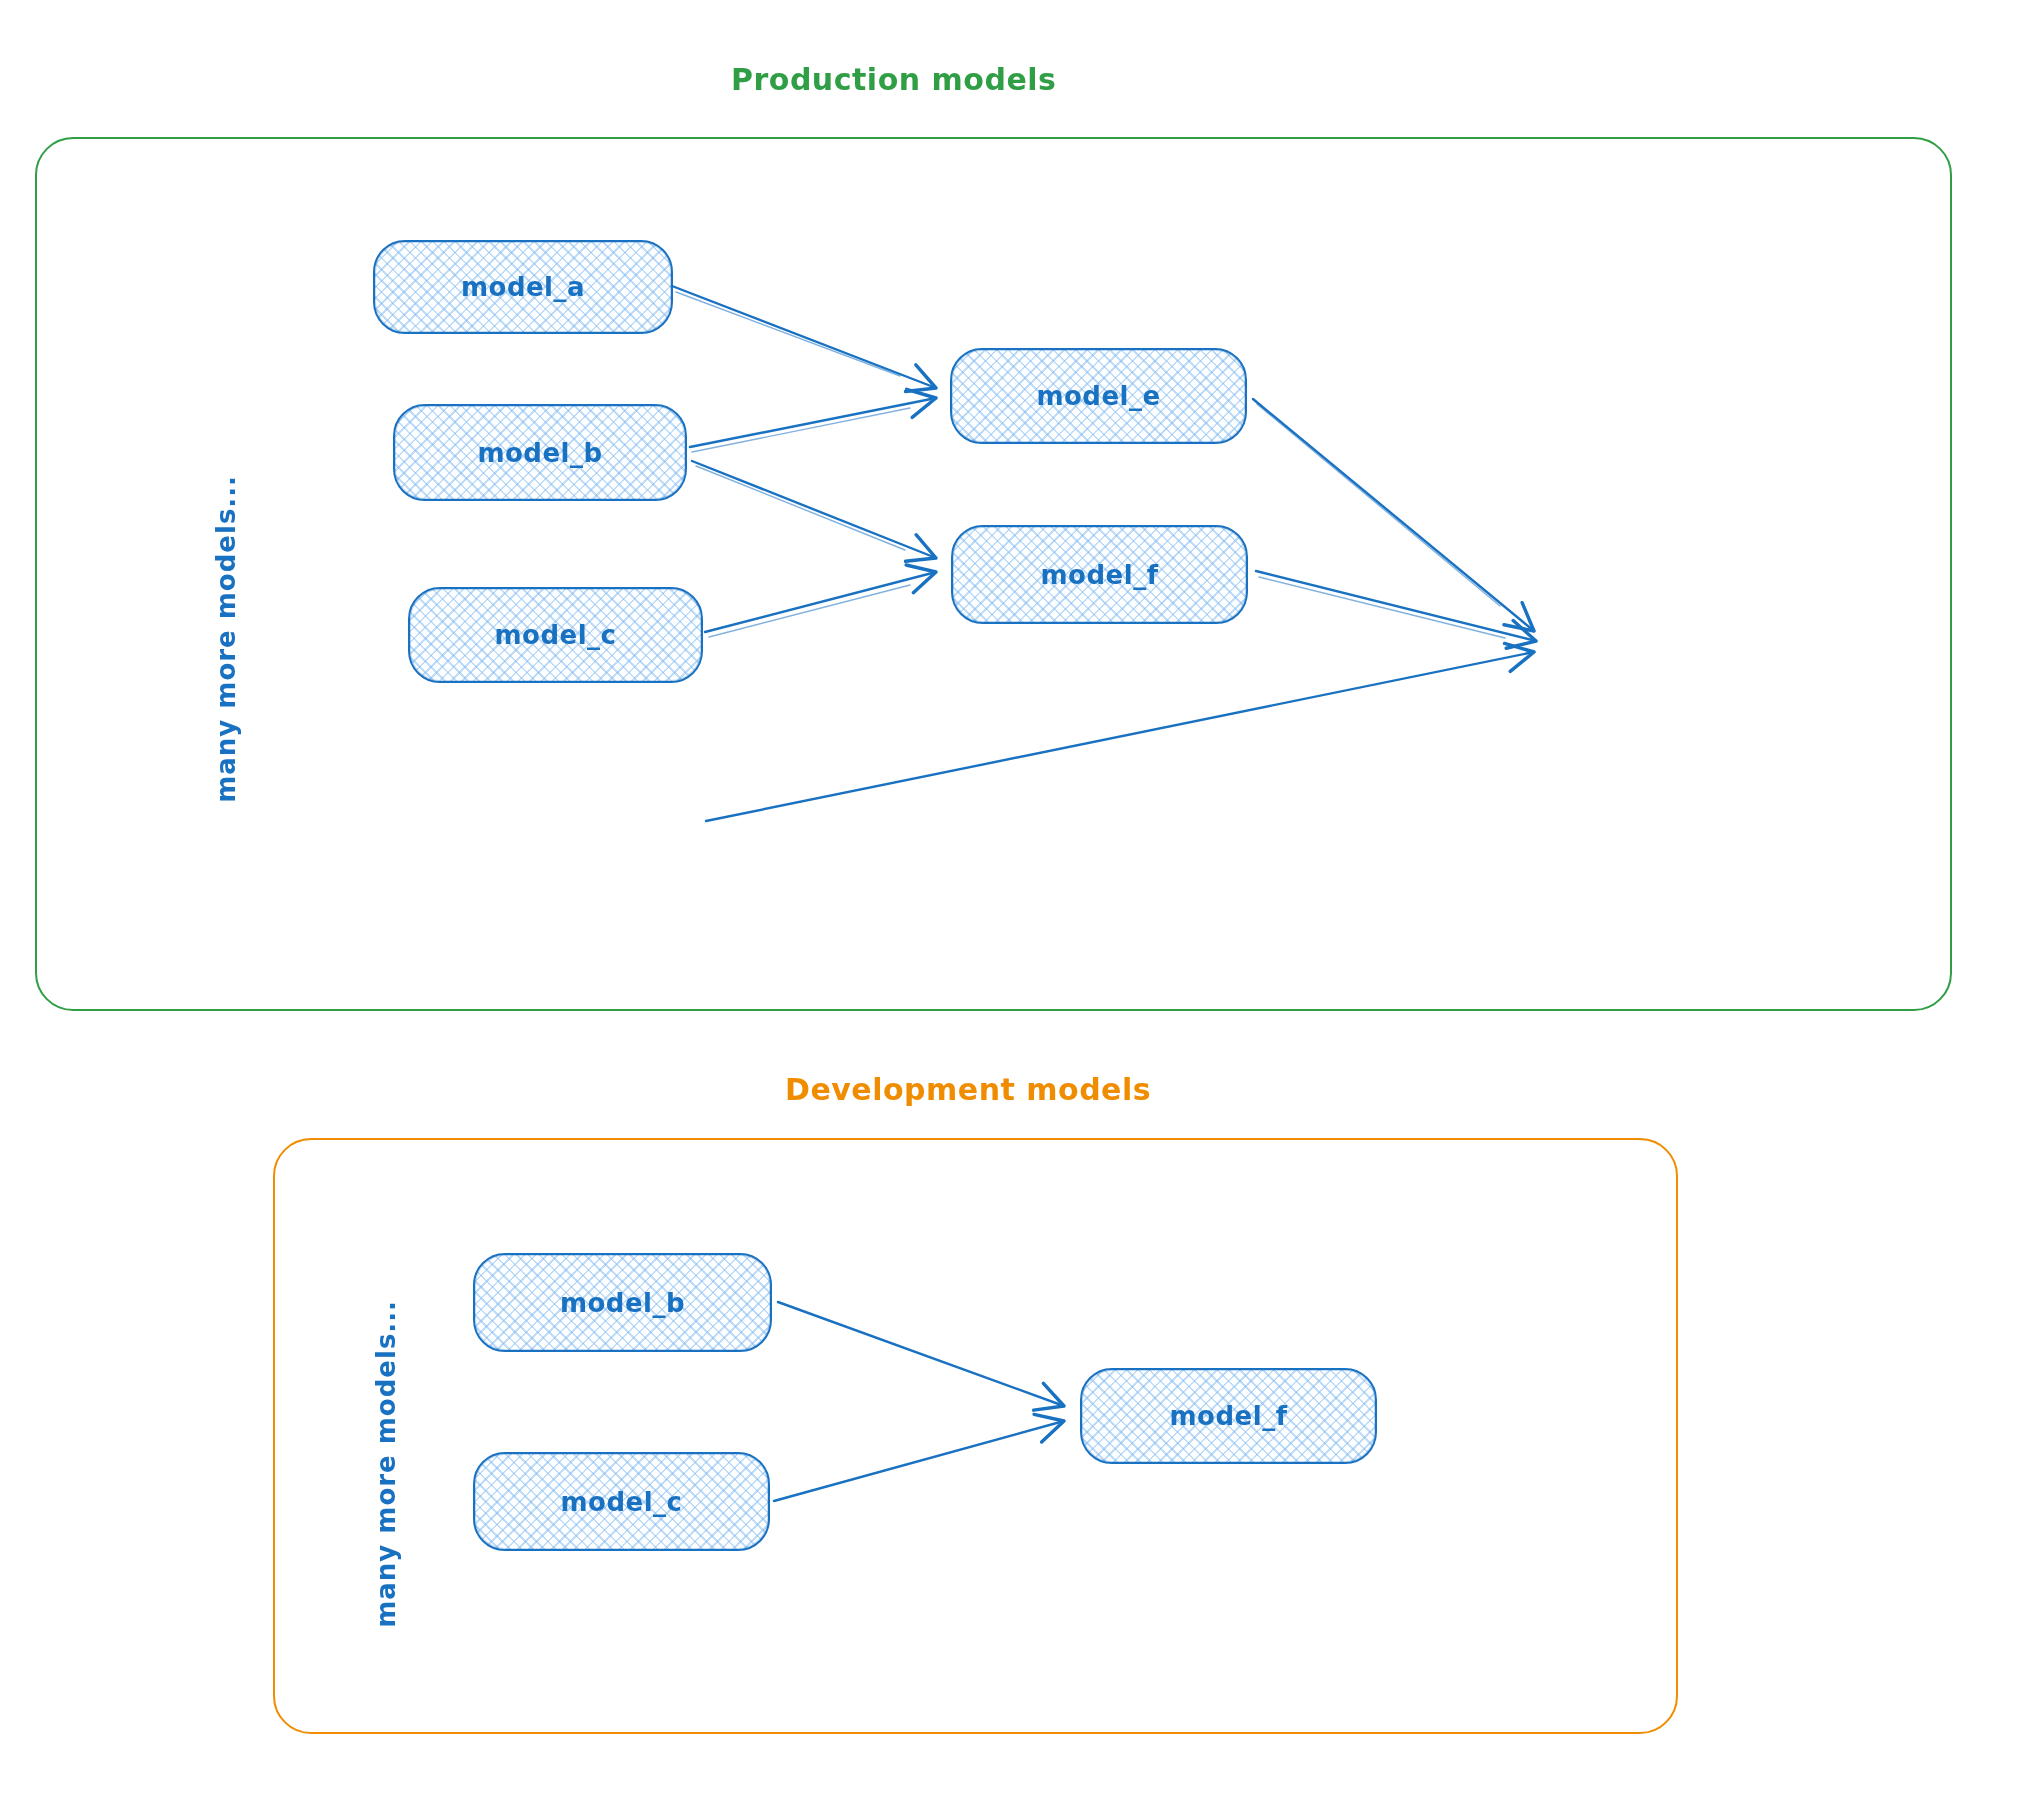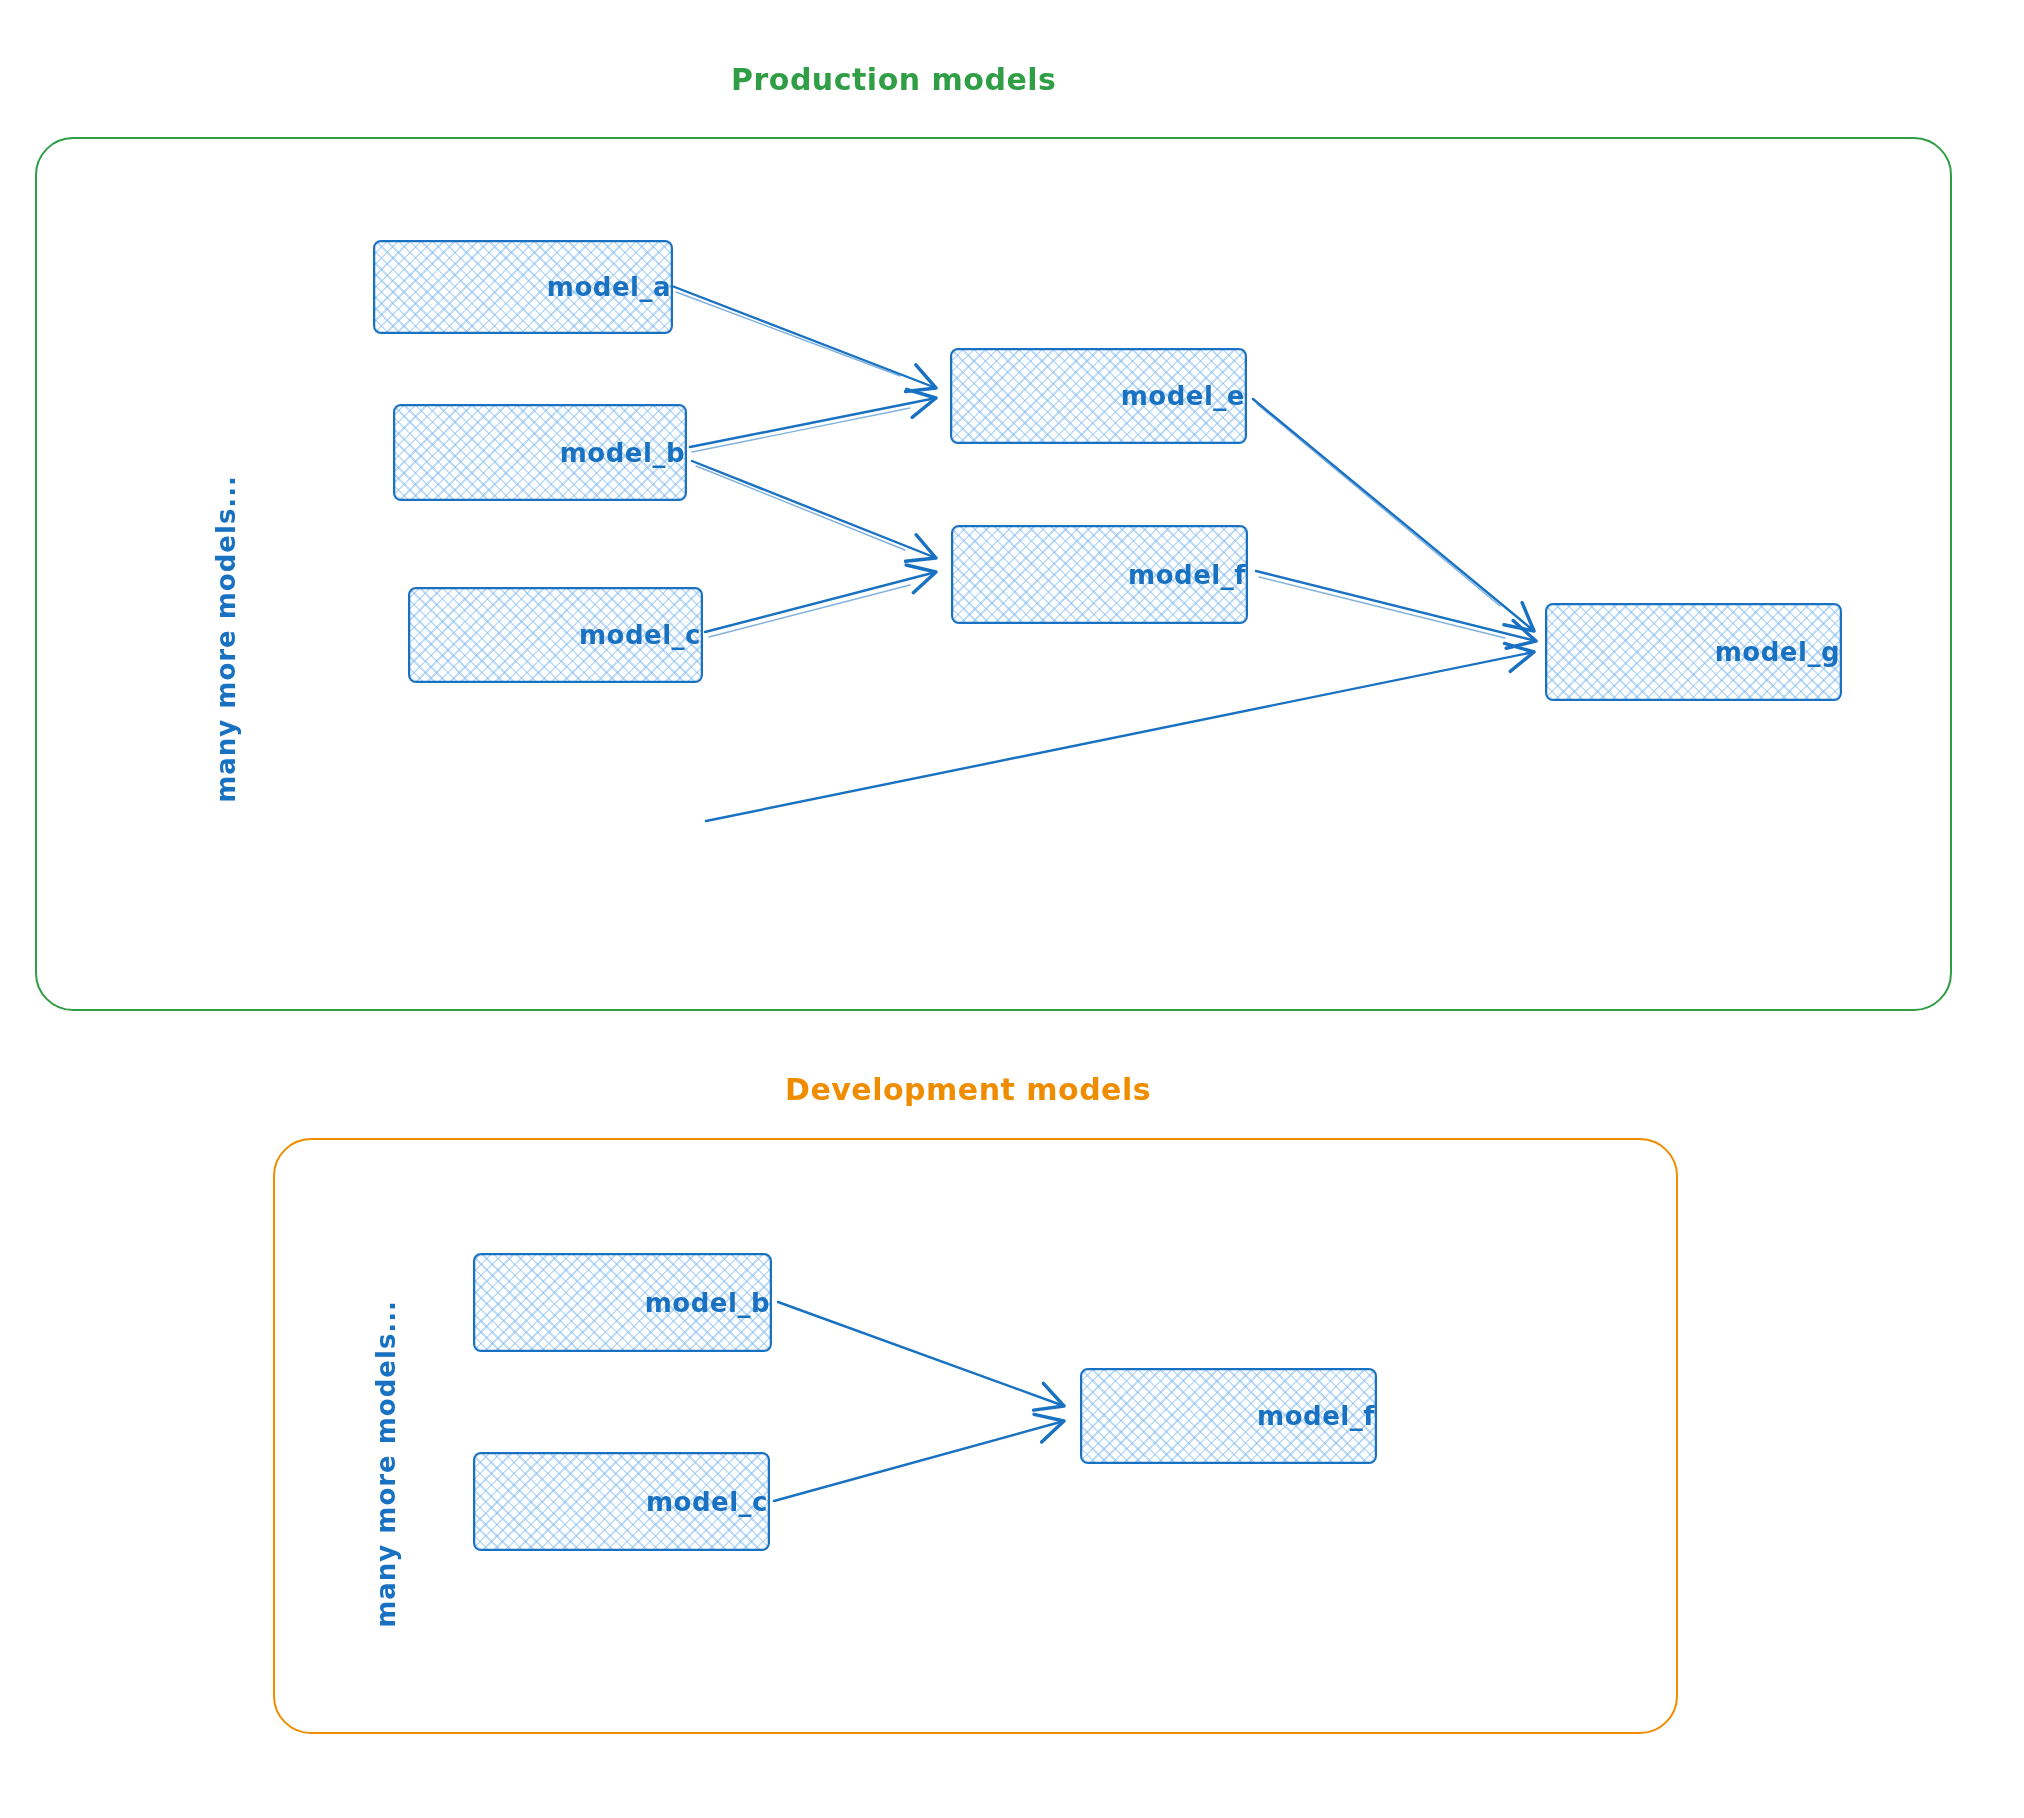--- a/index.html
+++ b/index.html
@@ -46,24 +46,24 @@
     transform: rotate(180deg);
     line-height: 1;
     white-space: nowrap;
   }
   .production-side { left: 213px; top: 475px; }
   .development-side { left: 373px; top: 1300px; }
 
   .node {
     position: absolute;
     border: 2.5px solid #1971c2;
-    border-radius: 8px;
+    border-radius: 32px;
     display: flex;
     align-items: center;
-    justify-content: flex-end;
+    justify-content: center;
     color: #1971c2;
     font-size: 26px;
     font-weight: bold;
     letter-spacing: 0.5px;
     background:
       repeating-linear-gradient(45deg,  rgba(121,180,238,0.45) 0px, rgba(121,180,238,0.45) 1.8px, rgba(255,255,255,0) 1.8px, rgba(255,255,255,0) 8px),
       repeating-linear-gradient(-45deg, rgba(121,180,238,0.45) 0px, rgba(121,180,238,0.45) 1.8px, rgba(255,255,255,0) 1.8px, rgba(255,255,255,0) 8px),
       #fdfeff;
     box-shadow: inset 0 0 0 1px rgba(25,113,194,0.25);
   }
@@ -109,23 +109,20 @@
   </div>
   <div class="node p-node-c">
     <span>model_c</span>
   </div>
   <div class="node p-node-e">
     <span>model_e</span>
   </div>
   <div class="node p-node-f">
     <span>model_f</span>
   </div>
-  <div class="node p-node-g">
-    <span>model_g</span>
-  </div>
 
   <div class="section-title development-title">Development models</div>
 
   <div class="section-frame development-frame"></div>
 
   <div class="side-label development-side">many more models...</div>
 
   <div class="node d-node-b">
     <span>model_b</span>
   </div>

